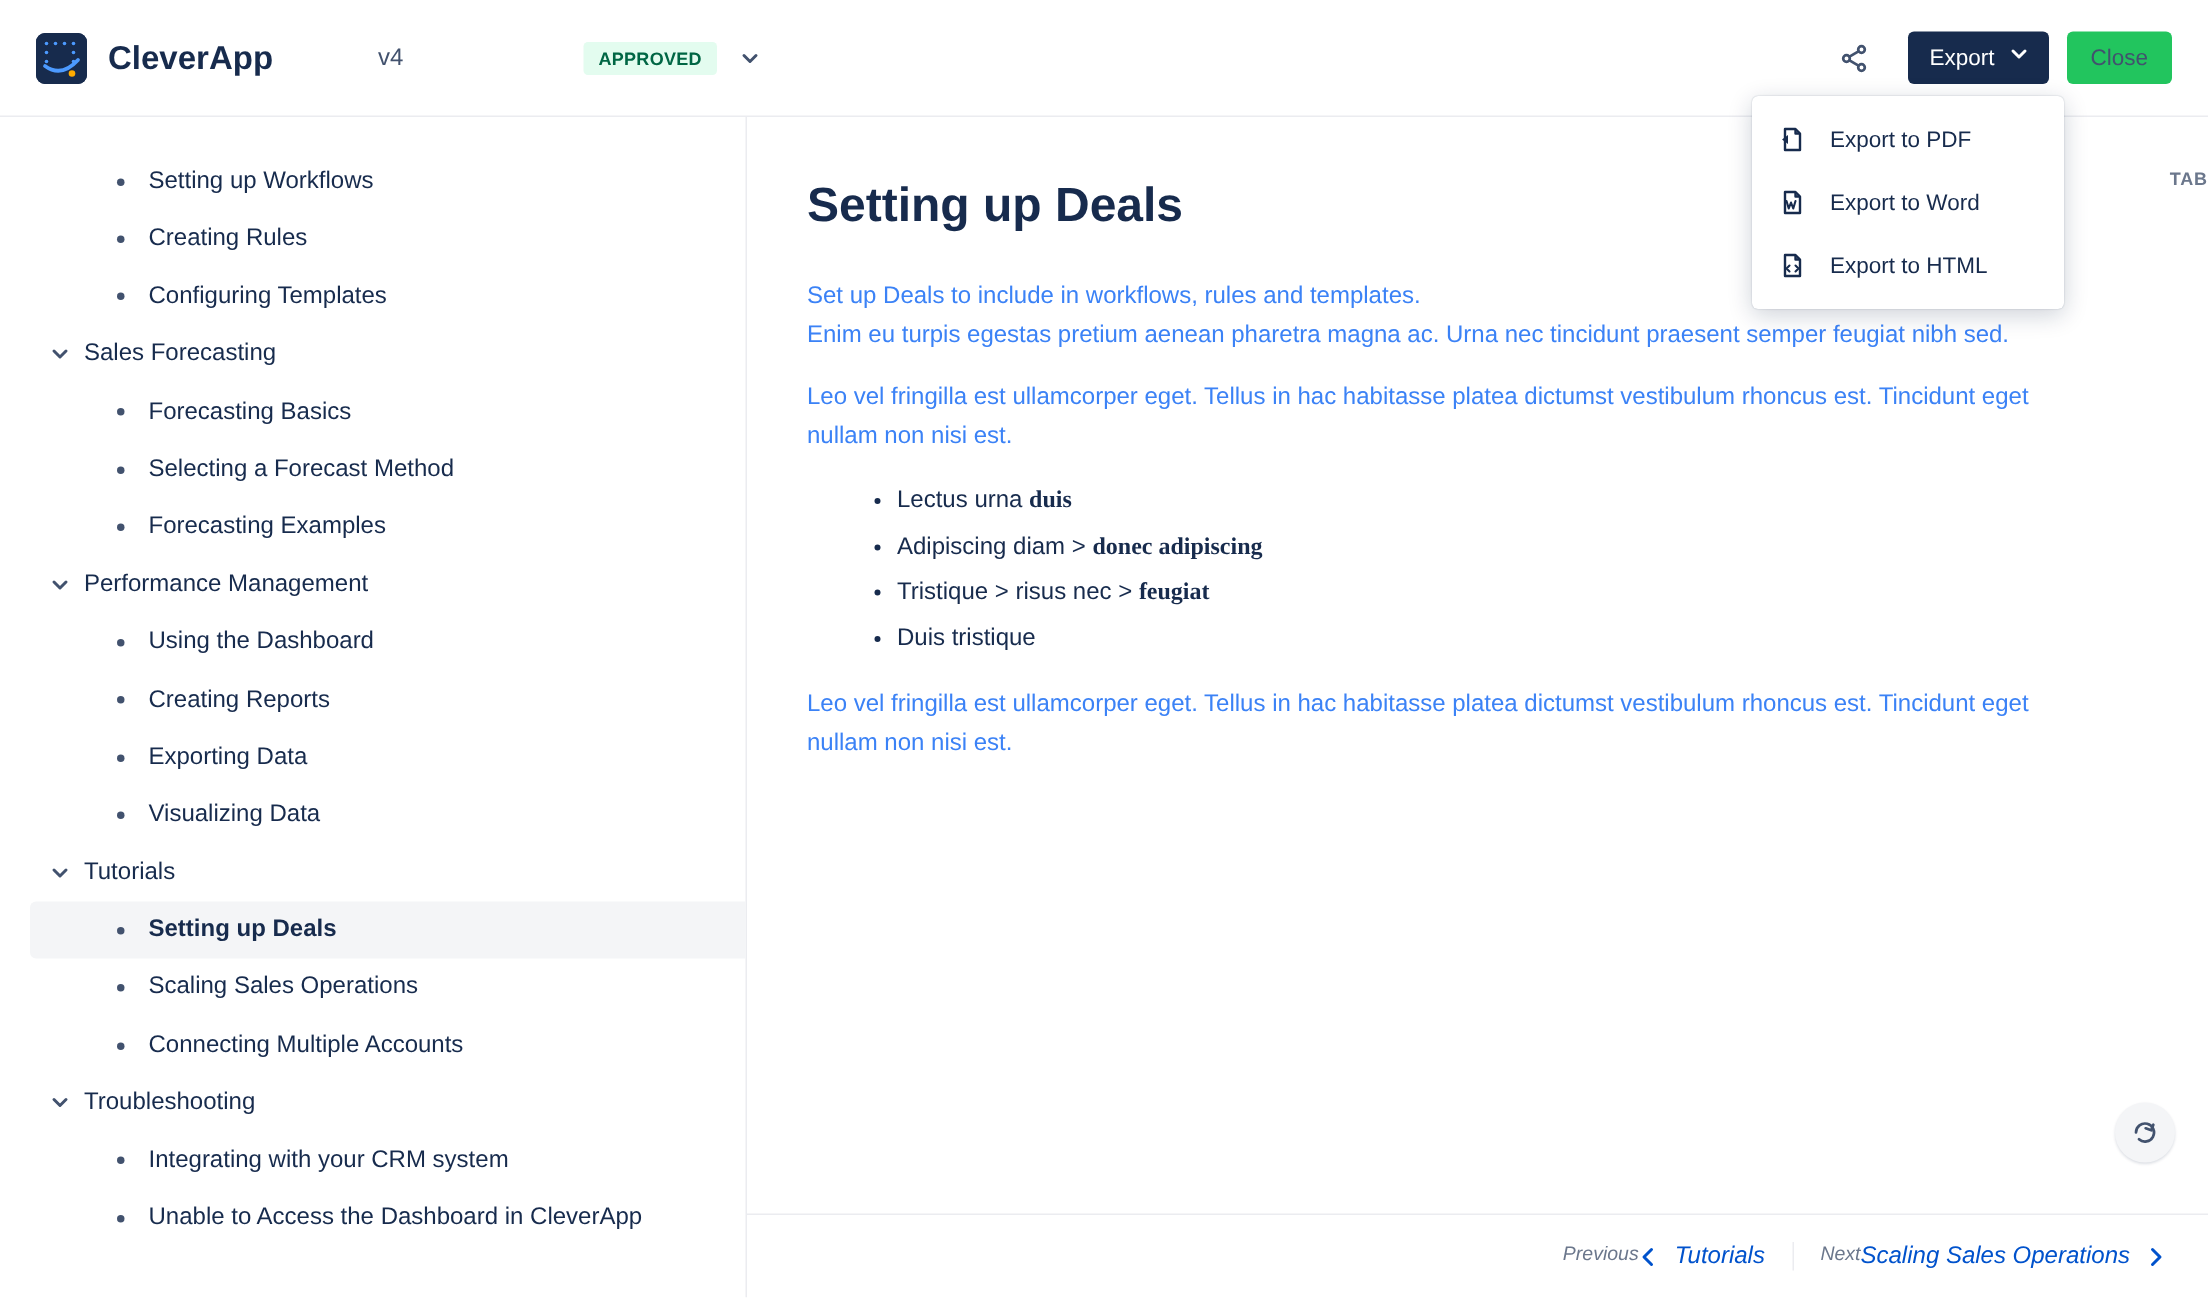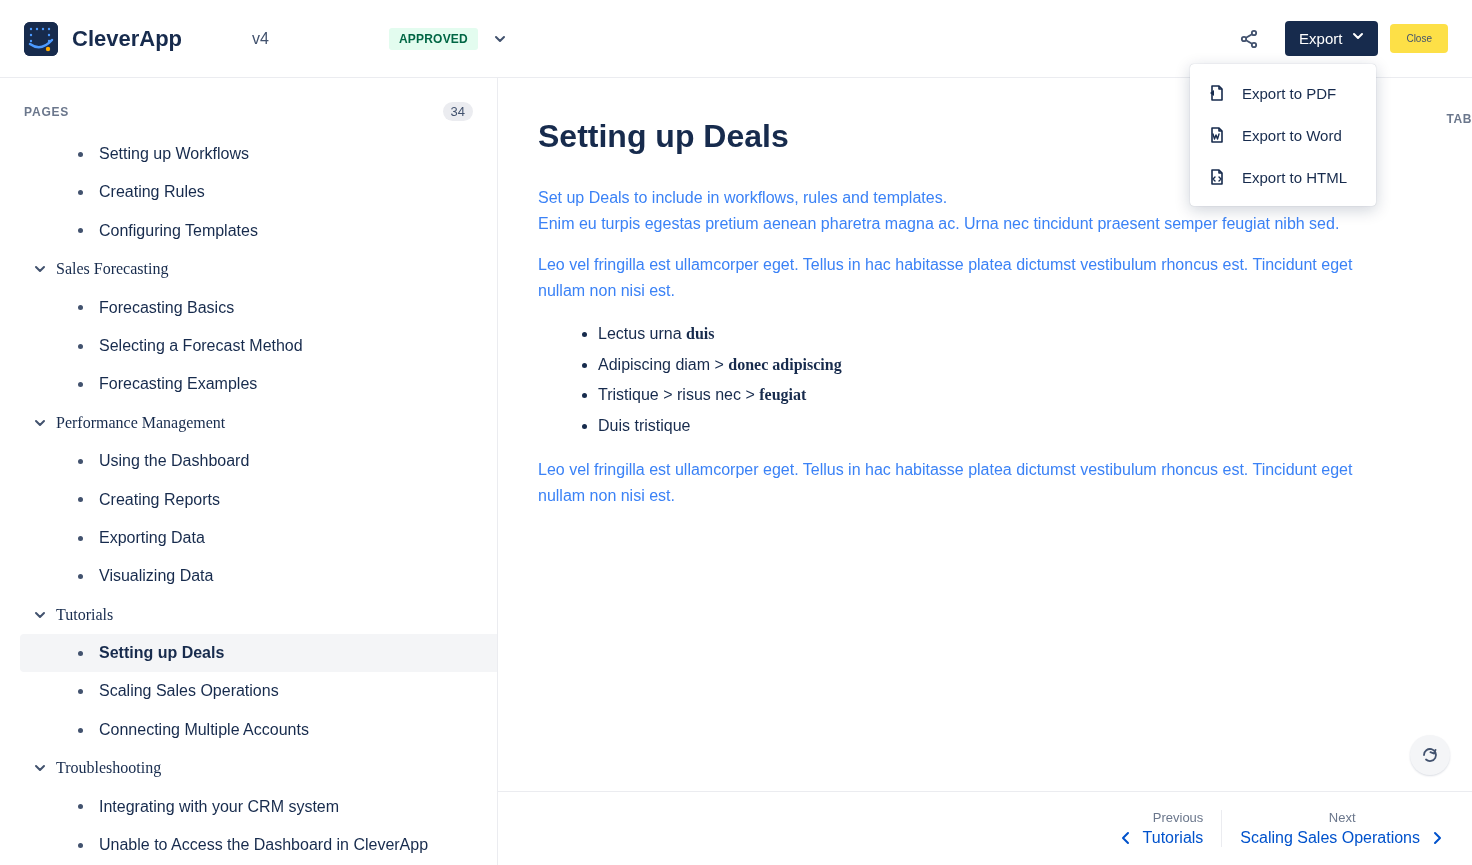--- a/index.html
+++ b/index.html
@@ -9,54 +9,54 @@
 .app-logo { width: 34px; height: 34px; border-radius: 6px; background: #172b4d; margin-right: 14px; position: relative; overflow: hidden; }
 .app-logo svg { position: absolute; top: 0; left: 0; }
 .app-title { font-size: 22px; font-weight: 600; color: #172b4d; margin-right: 70px; }
 .version { font-size: 16px; color: #42526e; margin-right: 120px; }
 .status-badge { background: #e3fcef; color: #006644; font-size: 12px; font-weight: 700; padding: 4px 10px; border-radius: 3px; letter-spacing: 0.2px; }
 .status-chevron { margin-left: 14px; color: #42526e; cursor: pointer; display: inline-flex; }
 .header-spacer { flex: 1; }
 .share-btn { background: none; border: none; cursor: pointer; padding: 8px; margin-right: 18px; color: #42526e; display: inline-flex; }
 .export-btn { background: #172b4d; color: #fff; border: none; padding: 9px 14px; border-radius: 4px; font-size: 15px; font-weight: 500; cursor: pointer; display: inline-flex; align-items: flex-start; margin-right: 12px; }
 .export-btn svg { margin-left: 10px; }
-.close-btn { background: #fde047; color: #42526e; border: none; padding: 9px 16px; border-radius: 4px; font-size: 10px; font-weight: 500; cursor: pointer; }
-
-.export-menu { position: absolute; top: 64px; right: 96px; background: #fff; border-radius: 4px; box-shadow: 0 4px 16px rgba(9,30,66,0.2), 0 0 1px rgba(9,30,66,0.3); width: 186px; padding: 8px 0; z-index: 100; text-align: right; }
+.close-btn { background: #22c55e; color: #42526e; border: none; padding: 9px 16px; border-radius: 4px; font-size: 15px; font-weight: 500; cursor: pointer; }
+
+.export-menu { position: absolute; top: 64px; right: 96px; background: #fff; border-radius: 4px; box-shadow: 0 4px 16px rgba(9,30,66,0.2), 0 0 1px rgba(9,30,66,0.3); width: 208px; padding: 8px 0; z-index: 100; text-align: right; }
 .export-menu-item { display: flex; align-items: center; padding: 12px 18px; cursor: pointer; font-size: 15px; color: #172b4d; }
 .export-menu-item svg { margin-right: 16px; flex-shrink: 0; }
 
 .main { display: flex; height: calc(100vh - 78px); }
 
 .sidebar { width: 498px; border-right: 1px solid #ebecf0; overflow-y: auto; padding: 24px 0 24px 20px; }
 .sidebar-header { display: flex; align-items: center; justify-content: space-between; padding: 0 24px 14px 4px; }
 .sidebar-title { font-size: 12px; font-weight: 700; color: #6b778c; letter-spacing: 0.8px; }
 .sidebar-count { background: #ebecf0; color: #42526e; font-size: 13px; padding: 2px 8px; border-radius: 10px; font-weight: 500; }
 
 .sidebar-list { list-style: none; }
 .sidebar-item { display: flex; align-items: center; padding: 8px 12px 8px 0; font-size: 16px; color: #172b4d; cursor: pointer; border-radius: 4px 0 0 4px; line-height: 1.4; }
 .sidebar-item.level-2 { padding-left: 58px; }
-.sidebar-item.section { padding-left: 14px; font-weight: 400; font-family: Liberation Serif, serif; }
+.sidebar-item.section { padding-left: 14px; font-weight: 400; }
 .sidebar-item.section .chev { margin-right: 10px; display: inline-flex; }
 .sidebar-item .bullet { width: 5px; height: 5px; border-radius: 50%; background: #42526e; margin-right: 16px; flex-shrink: 0; }
 .sidebar-item.active { background: #f4f5f7; font-weight: 700; }
 
 .content { flex: 1; position: relative; overflow: hidden; display: flex; flex-direction: column; }
 .content-body { flex: 1; padding: 40px 70px 20px 40px; overflow-y: auto; position: relative; }
 .page-title { font-size: 32px; font-weight: 600; color: #172b4d; margin-bottom: 30px; }
 .content-body p { font-size: 16px; line-height: 1.6; color: #3b82f6; margin-bottom: 16px; }
 .content-body ul { padding-left: 60px; margin-bottom: 16px; }
 .content-body ul li { font-size: 16px; line-height: 1.9; color: #172b4d; }
 .content-body ul li strong { font-weight: 700; font-family: Liberation Serif, serif; }
 
 .toc-hint { position: absolute; top: 34px; right: 0; color: #6b778c; font-size: 12px; font-weight: 700; letter-spacing: 0.6px; }
 
 .pager { border-top: 1px solid #ebecf0; padding: 18px 28px; }
 .pager-inner { display: flex; justify-content: flex-end; align-items: stretch; }
-.pager-prev, .pager-next { display: flex; flex-direction: column; }
+.pager-prev, .pager-next { display: flex; flex-direction: row; font-style: italic; }
 .pager-prev { text-align: right; padding-right: 18px; }
 .pager-next { text-align: center; padding-left: 18px; border-left: 1px solid #ebecf0; }
 .pager-label { font-size: 13px; color: #6b778c; margin-bottom: 4px; }
 .pager-link { display: flex; align-items: center; color: #0052cc; font-size: 16px; font-weight: 500; cursor: pointer; }
 .pager-link svg { flex-shrink: 0; }
 .pager-prev .pager-link svg { margin-right: 10px; }
 .pager-next .pager-link svg { margin-left: 10px; }
 
 .refresh-fab { position: absolute; right: 22px; bottom: 90px; width: 40px; height: 40px; border-radius: 50%; background: #f4f5f7; display: flex; align-items: center; justify-content: center; cursor: pointer; color: #42526e; box-shadow: 0 1px 2px rgba(9,30,66,0.15); }
 
@@ -131,24 +131,20 @@
         <path d="M7 9l-2 2 2 2M11 9l2 2-2 2" fill="none" stroke="#172b4d" stroke-width="1.4" stroke-linecap="round" stroke-linejoin="round"></path>
       </svg>
       <span>Export to HTML</span>
     </div>
   </div>
 </div>
 
 <div class="main">
 
   <div class="sidebar">
-    <div class="sidebar-header">
-      <span class="sidebar-title">PAGES</span>
-      <span class="sidebar-count">34</span>
-    </div>
     <ul class="sidebar-list" id="sidebar-list">
         <li class="sidebar-item level-2">
           <span class="bullet"></span>
           <span>Setting up Workflows</span>
         </li>
         <li class="sidebar-item level-2">
           <span class="bullet"></span>
           <span>Creating Rules</span>
         </li>
         <li class="sidebar-item level-2">

